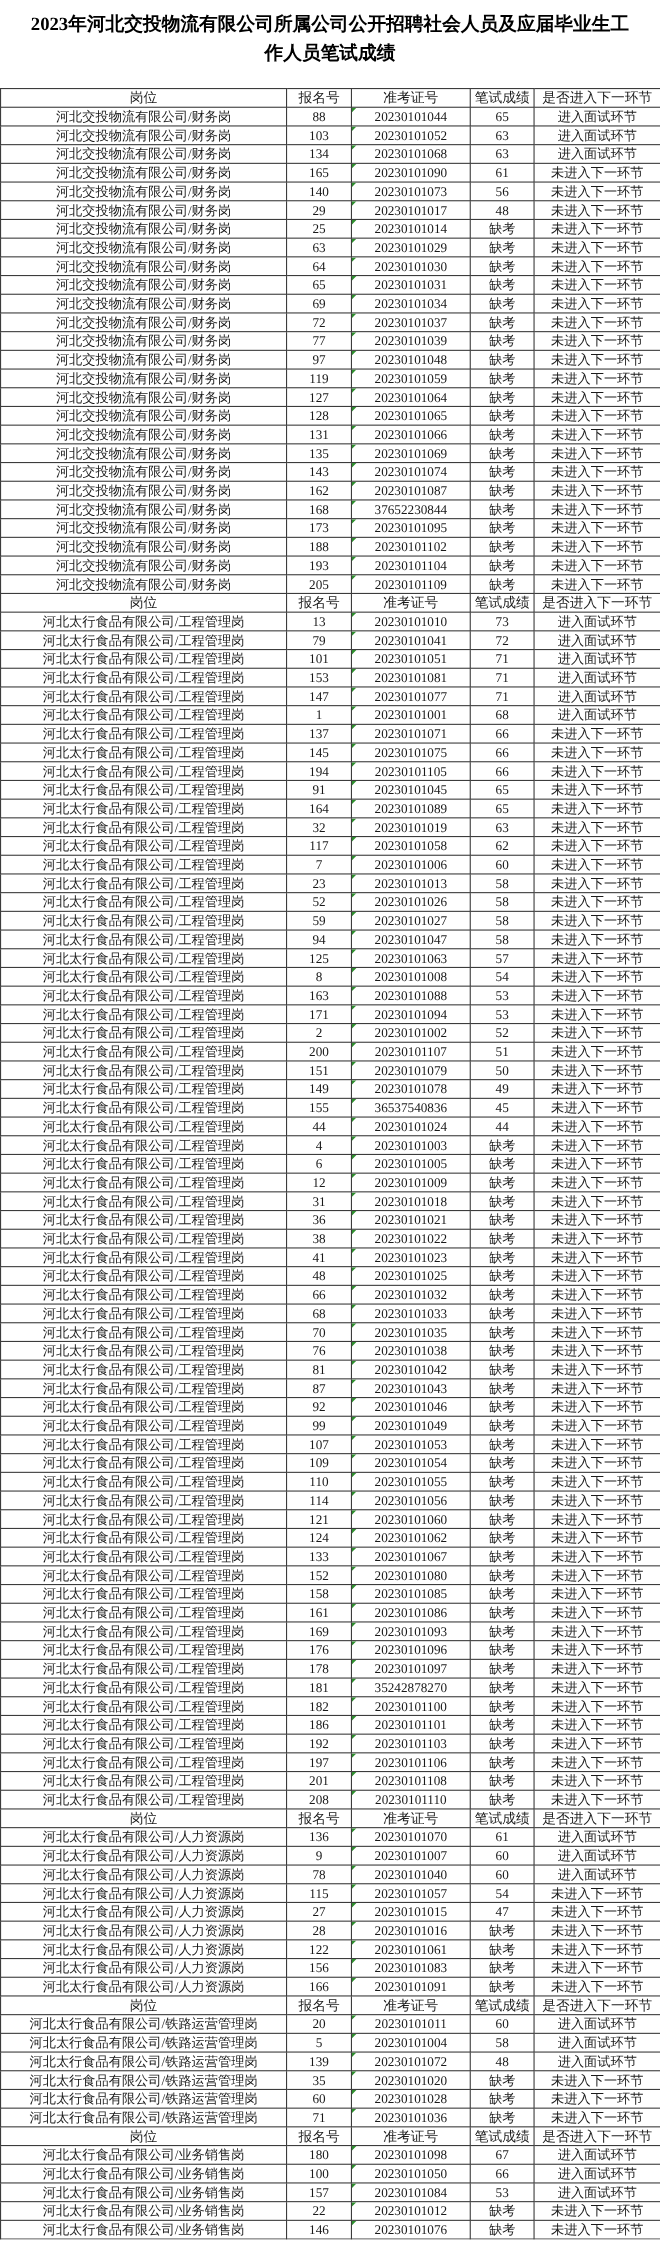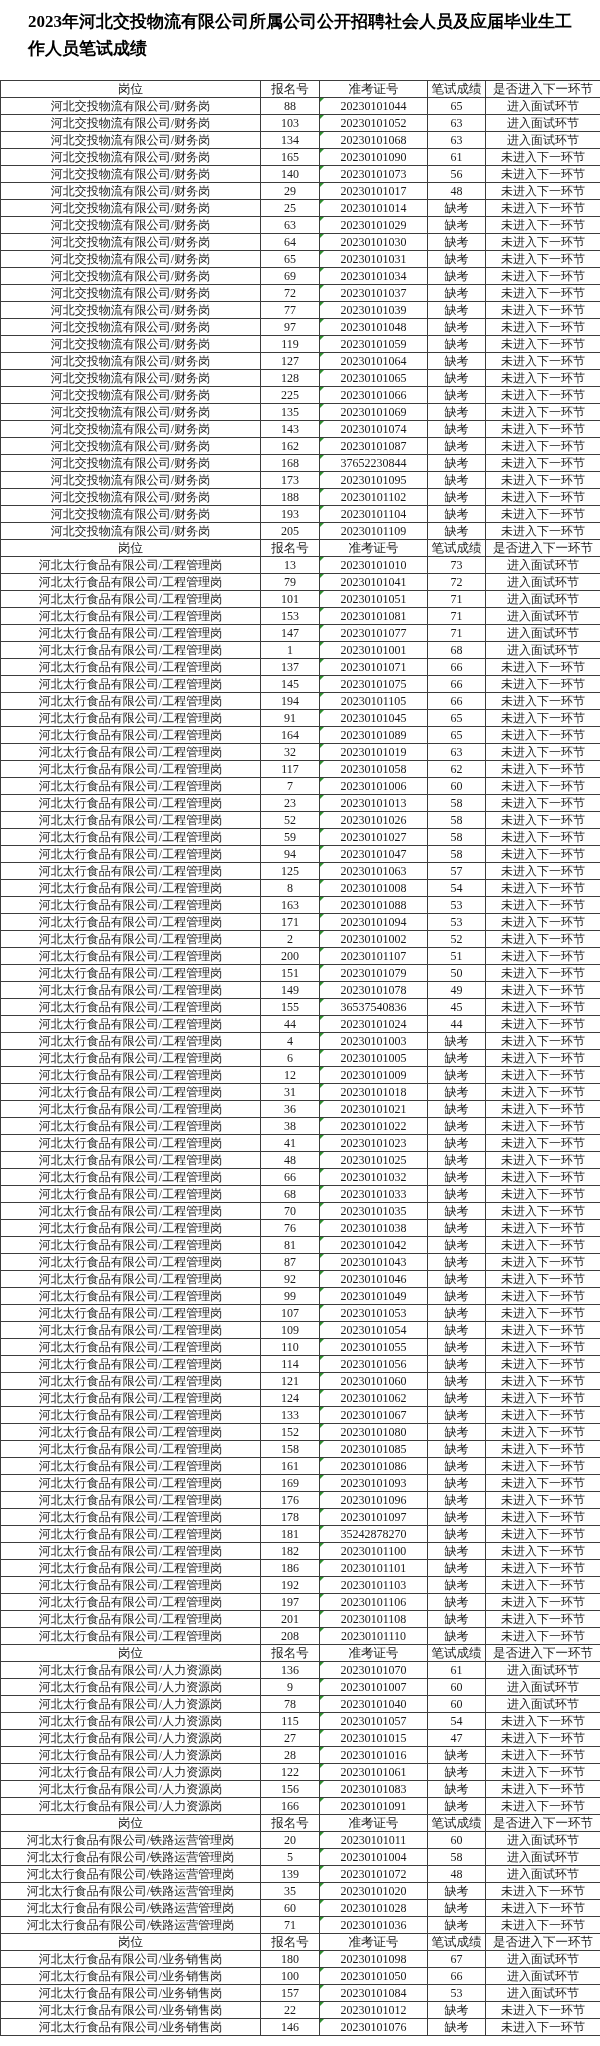--- a/index.html
+++ b/index.html
@@ -5,20 +5,21 @@
   html,body{margin:0;padding:0;background:#ffffff;}
   body{
     width:600px;
     font-family:"Liberation Serif","DejaVu Serif",serif;
     color:#1a1a1a;
   }
   .page-title{
     font-weight:bold;
     font-size:17px;
     line-height:1.6;
+    text-align:center;
     padding:8px 28px 4px 28px;
     color:#000;
   }
   .score-table{
     width:600px;
     border-collapse:collapse;
     table-layout:fixed;
     margin-top:14px;
   }
   .score-table td{
@@ -179,21 +180,21 @@
       </tr>
       <tr>
         <td>河北交投物流有限公司/财务岗</td>
         <td>128</td>
         <td class="ticket-cell">20230101065</td>
         <td>缺考</td>
         <td>未进入下一环节</td>
       </tr>
       <tr>
         <td>河北交投物流有限公司/财务岗</td>
-        <td>225</td>
+        <td>131</td>
         <td class="ticket-cell">20230101066</td>
         <td>缺考</td>
         <td>未进入下一环节</td>
       </tr>
       <tr>
         <td>河北交投物流有限公司/财务岗</td>
         <td>135</td>
         <td class="ticket-cell">20230101069</td>
         <td>缺考</td>
         <td>未进入下一环节</td>

